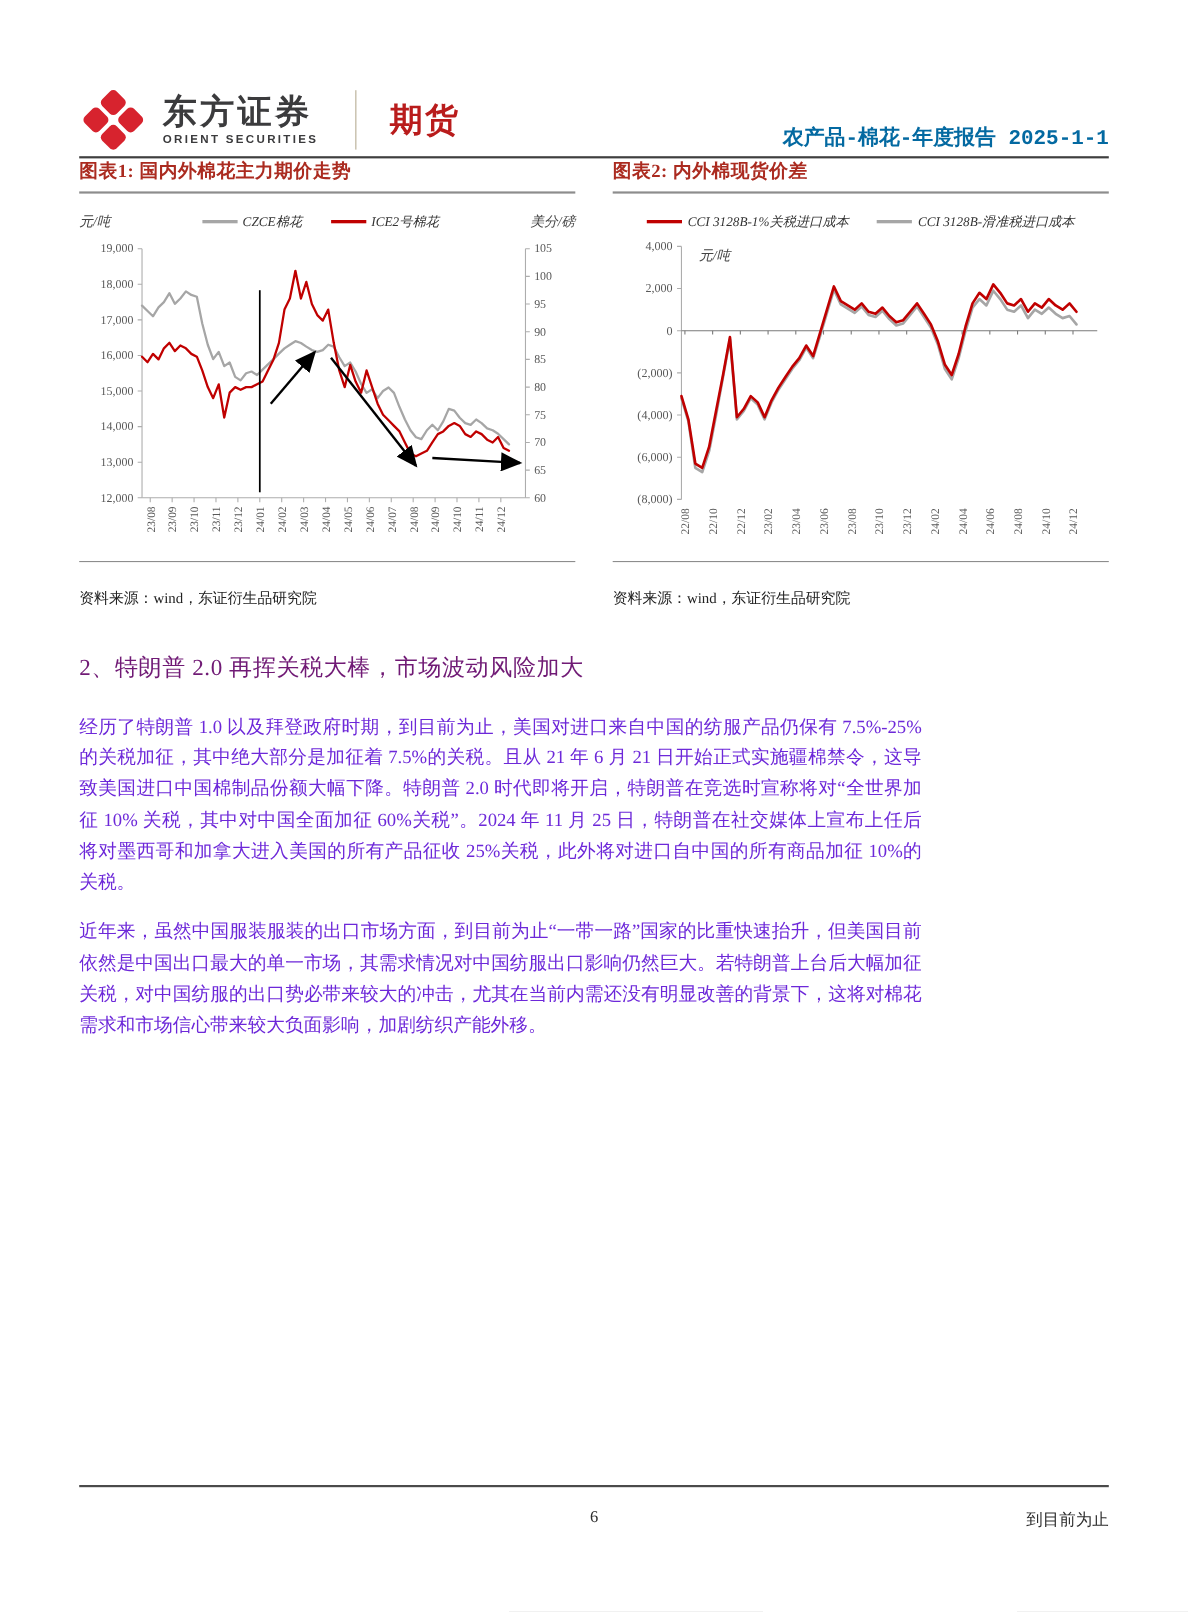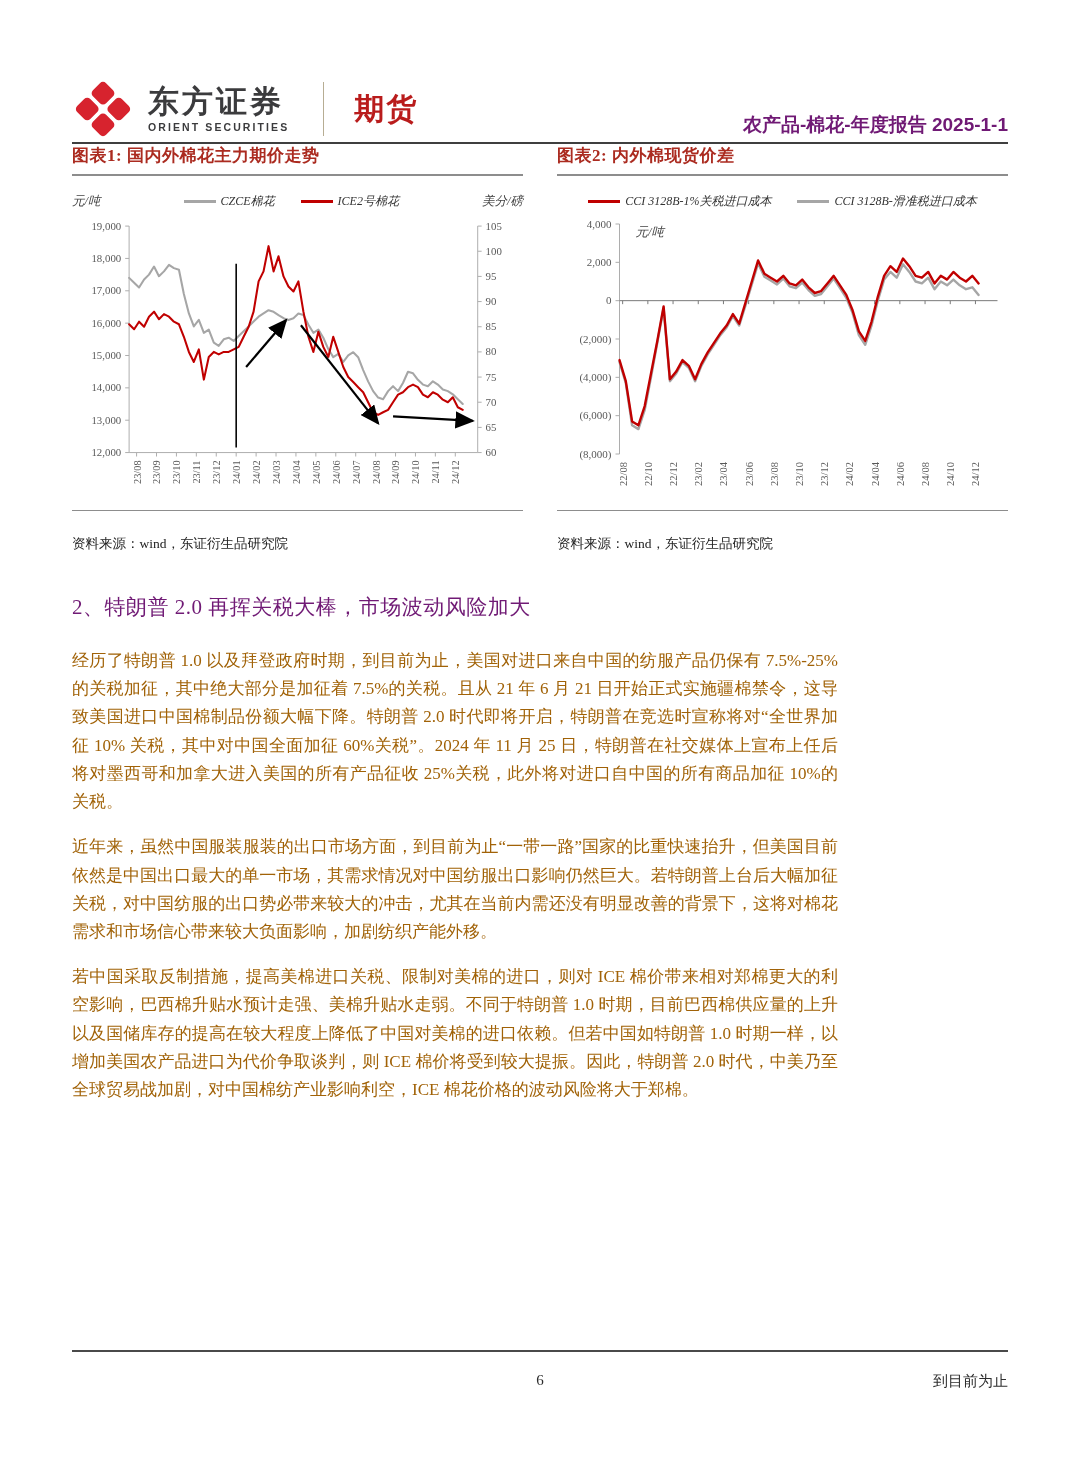--- a/index.html
+++ b/index.html
@@ -12,43 +12,43 @@
   .brand{display:flex;align-items:center;gap:14px;}
   .logo-mark{width:62px;height:62px;flex:0 0 auto;}
   .brand-text{line-height:1;}
   .brand-cn{font-family:"Liberation Sans","DejaVu Sans",sans-serif;font-weight:700;
             font-size:31px;letter-spacing:3px;color:#3b3b3d;}
   .brand-en{font-family:"Liberation Sans","DejaVu Sans",sans-serif;font-weight:700;
             font-size:10.5px;letter-spacing:2.1px;color:#3b3b3d;margin-top:5px;}
   .brand-divider{width:1px;height:54px;background:#b7ad93;margin:0 16px 0 20px;}
   .brand-division{font-family:"Liberation Sans","DejaVu Sans",sans-serif;font-weight:700;
                   font-size:30px;color:#b91c1c;letter-spacing:2px;align-self:center;}
-  .doc-title{margin-left:auto;font-family:Liberation Sans, sans-serif;
-             font-weight:700;font-size:19px;color:#701a75;padding-bottom:2px;}
+  .doc-title{margin-left:auto;font-family:Liberation Mono, monospace;
+             font-weight:700;font-size:19px;color:#0369a1;padding-bottom:2px;}
   .header-rule{border-bottom:2px solid #3f3f3f;margin-top:2px;}
 
   
   .charts-row{display:flex;gap:34px;}
   .chart-col{flex:1;min-width:0;}
   .chart-caption{font-weight:700;font-size:17px;color:#ab2b20;letter-spacing:.5px;}
   .caption-rule{border-bottom:2px solid #8d8d8d;margin-top:7px;}
   .legend-row{display:flex;align-items:center;margin-top:14px;height:22px;
               font-size:12px;font-style:italic;color:#333;}
   .legend-items{display:flex;gap:26px;align-items:center;margin:0 auto;white-space:nowrap;justify-content:center;}
   .legend-item{display:flex;align-items:center;gap:5px;}
   .legend-sample{display:inline-block;width:32px;height:0;border-top:3px solid #888;}
   .unit-label{font-size:12.5px;font-style:italic;color:#444;white-space:nowrap;}
   svg.chart{display:block;width:100%;height:292px;margin-top:2px;}
   .source{border-top:1px solid #8d8d8d;margin-top:4px;padding-top:24px;
           font-size:13.5px;color:#222;}
 
   
   .section-heading{margin-top:40px;font-size:21px;font-weight:400;color:#701a75;letter-spacing:.5px;}
   .paragraphs{width:766px;margin-top:26px;}
-  .paragraphs p{margin:0 0 17px 0;font-size:17px;line-height:1.66;text-align:justify;color:#a16207;}
+  .paragraphs p{margin:0 0 17px 0;font-size:17px;line-height:1.66;text-align:justify;color:#6d28d9;}
 
   
   .footer{position:absolute;left:72px;right:72px;top:1350px;border-top:2px solid #4a4a4a;}
   .footer-row{position:relative;padding-top:20px;font-size:15px;color:#2d2d2d;height:30px;}
   .page-number{position:absolute;left:0;right:0;text-align:center;}
   .footer-label{position:absolute;right:0;top:20px;}
 </style>
 </head>
 <body>
 
@@ -252,21 +252,20 @@
           </svg>
         <div class="source">资料来源：wind，东证衍生品研究院</div>
       </div>
 
     </div>
 
     <div class="section-heading">2、特朗普 2.0 再挥关税大棒，市场波动风险加大</div>
     <div class="paragraphs">
       <p>经历了特朗普 1.0 以及拜登政府时期，到目前为止，美国对进口来自中国的纺服产品仍保有 7.5%-25%的关税加征，其中绝大部分是加征着 7.5%的关税。且从 21 年 6 月 21 日开始正式实施疆棉禁令，这导致美国进口中国棉制品份额大幅下降。特朗普 2.0 时代即将开启，特朗普在竞选时宣称将对“全世界加征 10% 关税，其中对中国全面加征 60%关税”。2024 年 11 月 25 日，特朗普在社交媒体上宣布上任后将对墨西哥和加拿大进入美国的所有产品征收 25%关税，此外将对进口自中国的所有商品加征 10%的关税。</p>
       <p>近年来，虽然中国服装服装的出口市场方面，到目前为止“一带一路”国家的比重快速抬升，但美国目前依然是中国出口最大的单一市场，其需求情况对中国纺服出口影响仍然巨大。若特朗普上台后大幅加征关税，对中国纺服的出口势必带来较大的冲击，尤其在当前内需还没有明显改善的背景下，这将对棉花需求和市场信心带来较大负面影响，加剧纺织产能外移。</p>
-      <p>若中国采取反制措施，提高美棉进口关税、限制对美棉的进口，则对 ICE 棉价带来相对郑棉更大的利空影响，巴西棉升贴水预计走强、美棉升贴水走弱。不同于特朗普 1.0 时期，目前巴西棉供应量的上升以及国储库存的提高在较大程度上降低了中国对美棉的进口依赖。但若中国如特朗普 1.0 时期一样，以增加美国农产品进口为代价争取谈判，则 ICE 棉价将受到较大提振。因此，特朗普 2.0 时代，中美乃至全球贸易战加剧，对中国棉纺产业影响利空，ICE 棉花价格的波动风险将大于郑棉。</p>
     </div>
 
   </div>
 
   <div class="footer">
     <div class="footer-row">
       <span class="page-number">6</span>
       <span class="footer-label">到目前为止</span>
     </div>
   </div>

